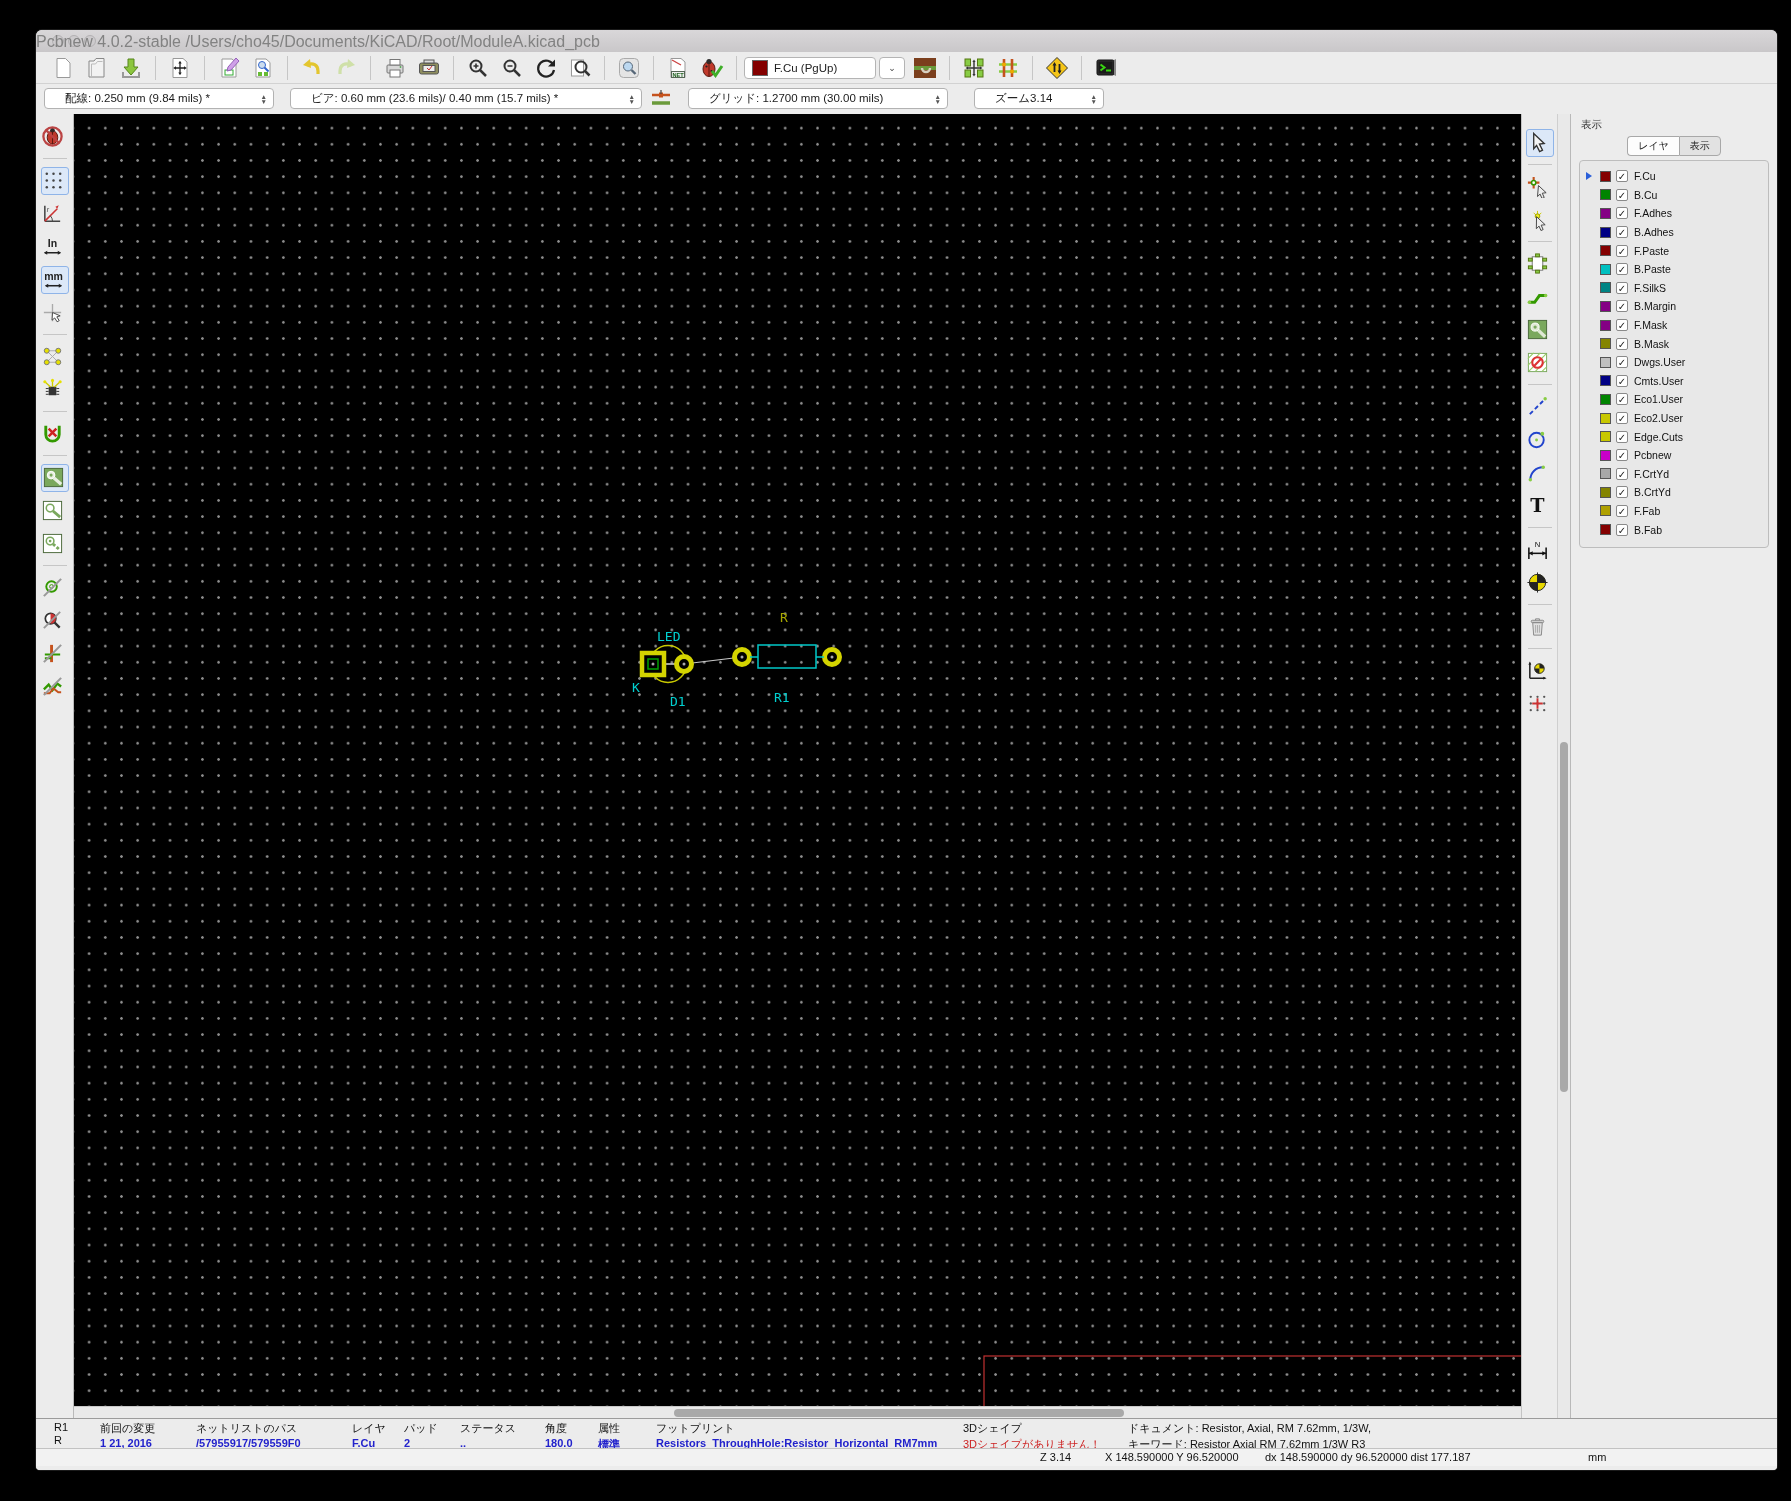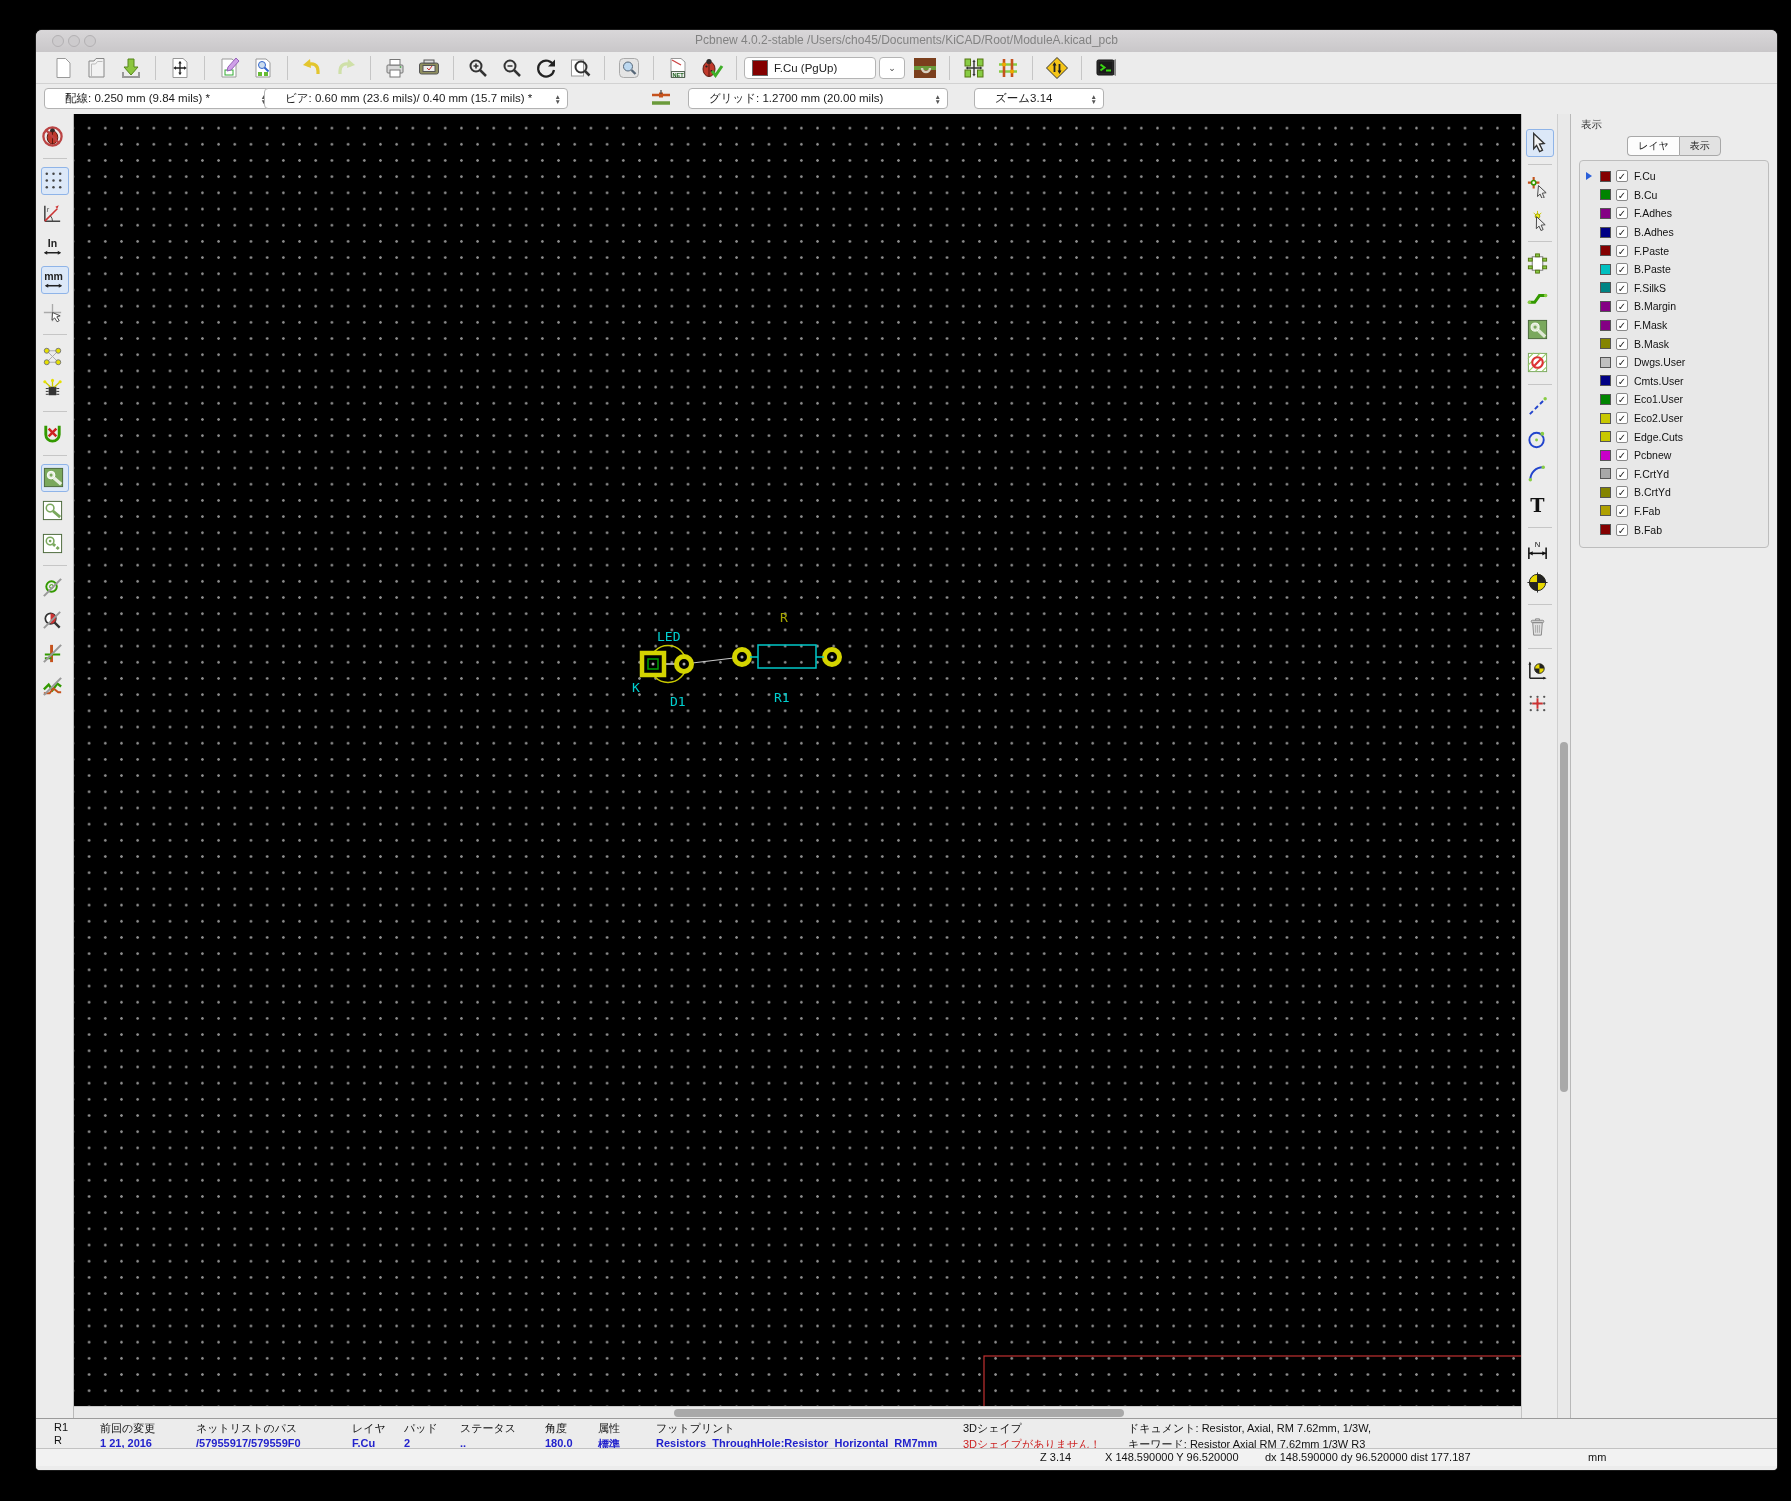--- a/index.html
+++ b/index.html
@@ -4,21 +4,21 @@
 <style>
   html,body{margin:0;padding:0;background:#000;width:1791px;height:1501px;overflow:hidden;
     font-family:"Liberation Sans","DejaVu Sans",sans-serif;-webkit-font-smoothing:antialiased;}
   #window{position:absolute;left:36px;top:30px;width:1741px;height:1440px;background:#ececec;
     border-radius:6px 6px 4px 4px;overflow:hidden;box-shadow:0 0 0 1px #1a1a1a;}
   
   #titlebar{position:absolute;left:0;top:0;width:100%;height:22px;
     background:linear-gradient(#d9d7d9,#c9c7c9);border-bottom:1px solid #a6a4a6;}
   .tl{position:absolute;top:5px;width:12px;height:12px;border-radius:50%;
     background:#cdcbcd;border:1px solid #b2b0b2;box-sizing:border-box;}
-  #titletext{position:absolute;left:0;right:0;top:3px;text-align:center;font-size:12px;color:#828282;}
+  #titletext{position:absolute;left:0;right:0;top:3px;text-align:left;font-size:16px;color:#828282;}
   
   #toolbar1{position:absolute;left:0;top:22px;width:100%;height:32px;background:#ececec;
     border-bottom:1px solid #d2d2d2;display:flex;align-items:center;padding-left:10px;box-sizing:border-box;}
   #toolbar2{position:absolute;left:0;top:54px;width:100%;height:30px;background:#ececec;
     border-bottom:1px solid #9b9b9b;}
   .tb{width:26px;height:26px;margin:0 4px;flex:0 0 auto;display:flex;align-items:center;justify-content:center;}
   .tb svg{width:24px;height:24px;display:block;}
   .tbsep{width:1px;height:24px;background:#c6c6c6;margin:0 7px;flex:0 0 auto;}
   .combo{height:22px;background:#fff;border:1px solid #b4b4b4;border-radius:4px;display:flex;
     align-items:center;font-size:11.5px;color:#222;padding:0 4px 0 7px;box-sizing:border-box;position:relative;}
@@ -270,37 +270,37 @@
     </div>
 
   <div id="toolbar2">
     <div class="ddrow" style="left:8px;width:230px">
       <span>配線: 0.250 mm (9.84 mils) *</span>
       <span class="stepper">
           <span>▲</span>
           <span>▼</span>
         </span>
     </div>
-    <div class="ddrow" style="left:228px;width:304px">
+    <div class="ddrow" style="left:254px;width:352px">
       <span>ビア: 0.60 mm (23.6 mils)/ 0.40 mm (15.7 mils) *</span>
       <span class="stepper">
           <span>▲</span>
           <span>▼</span>
         </span>
     </div>
     <div class="tb" style="position:absolute;left:608px;top:2px">
       <svg viewBox="0 0 24 24">
         <path d="M3 8h7M14 8h7" stroke="#c5521d" stroke-width="2.6" fill="none"></path>
         <path d="M10 8h4" stroke="#c5521d" stroke-width="5" fill="none"></path>
         <path d="M3 16h18" stroke="#6a9a3a" stroke-width="3.4" fill="none"></path>
         <path d="M12 3v4" stroke="#444" stroke-width="1.2"></path>
       </svg>
     </div>
     <div class="ddrow" style="left:652px;width:260px">
-      <span>グリッド: 1.2700 mm (20.00 mils)</span>
+      <span>グリッド: 1.2700 mm (30.00 mils)</span>
       <span class="stepper">
           <span>▲</span>
           <span>▼</span>
         </span>
     </div>
     <div class="ddrow" style="left:938px;width:130px">
       <span>ズーム3.14</span>
       <span class="stepper">
           <span>▲</span>
           <span>▼</span>

